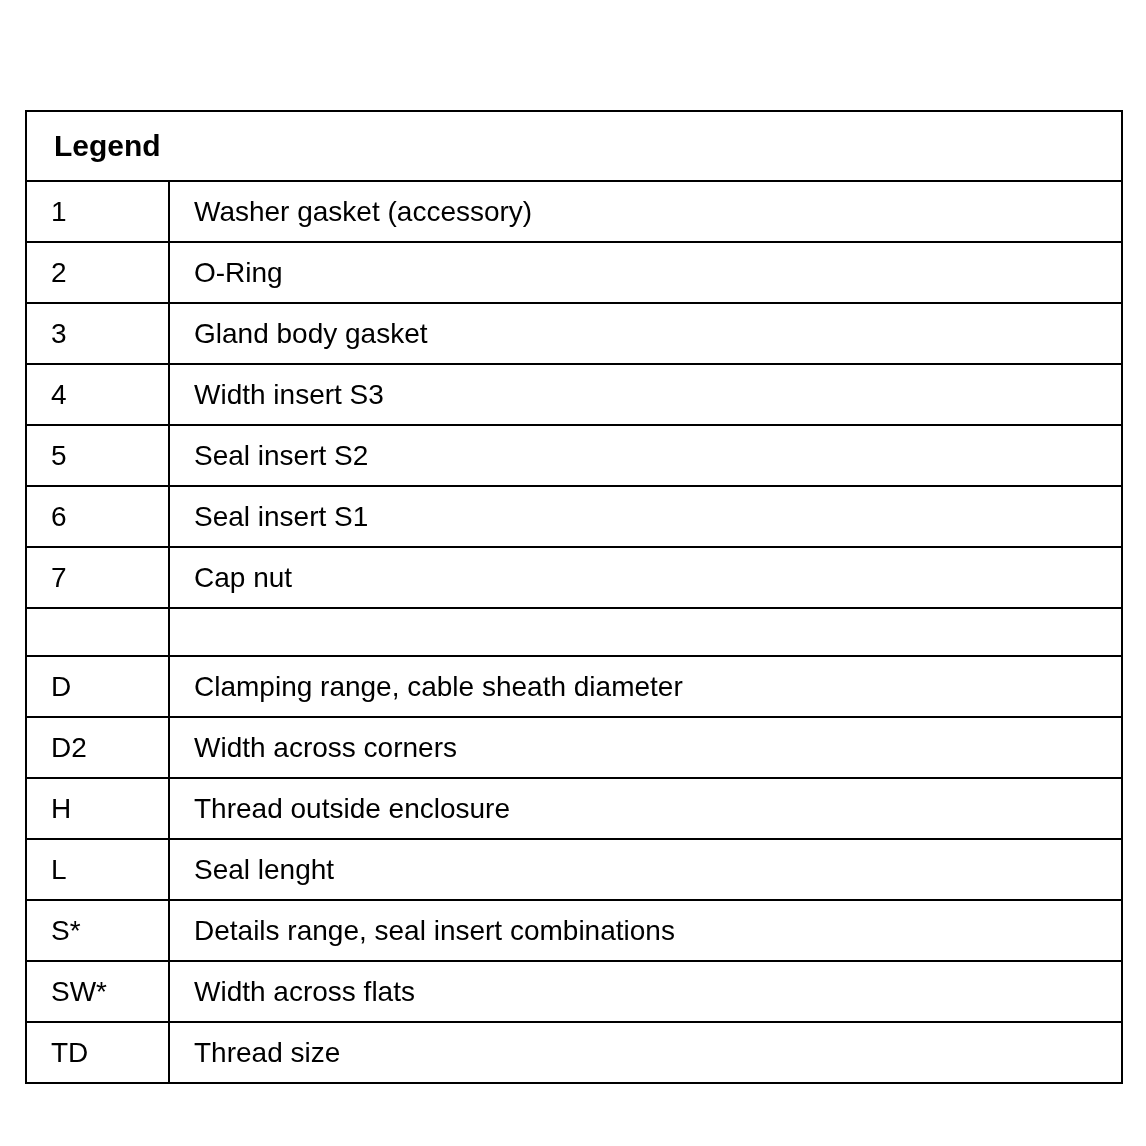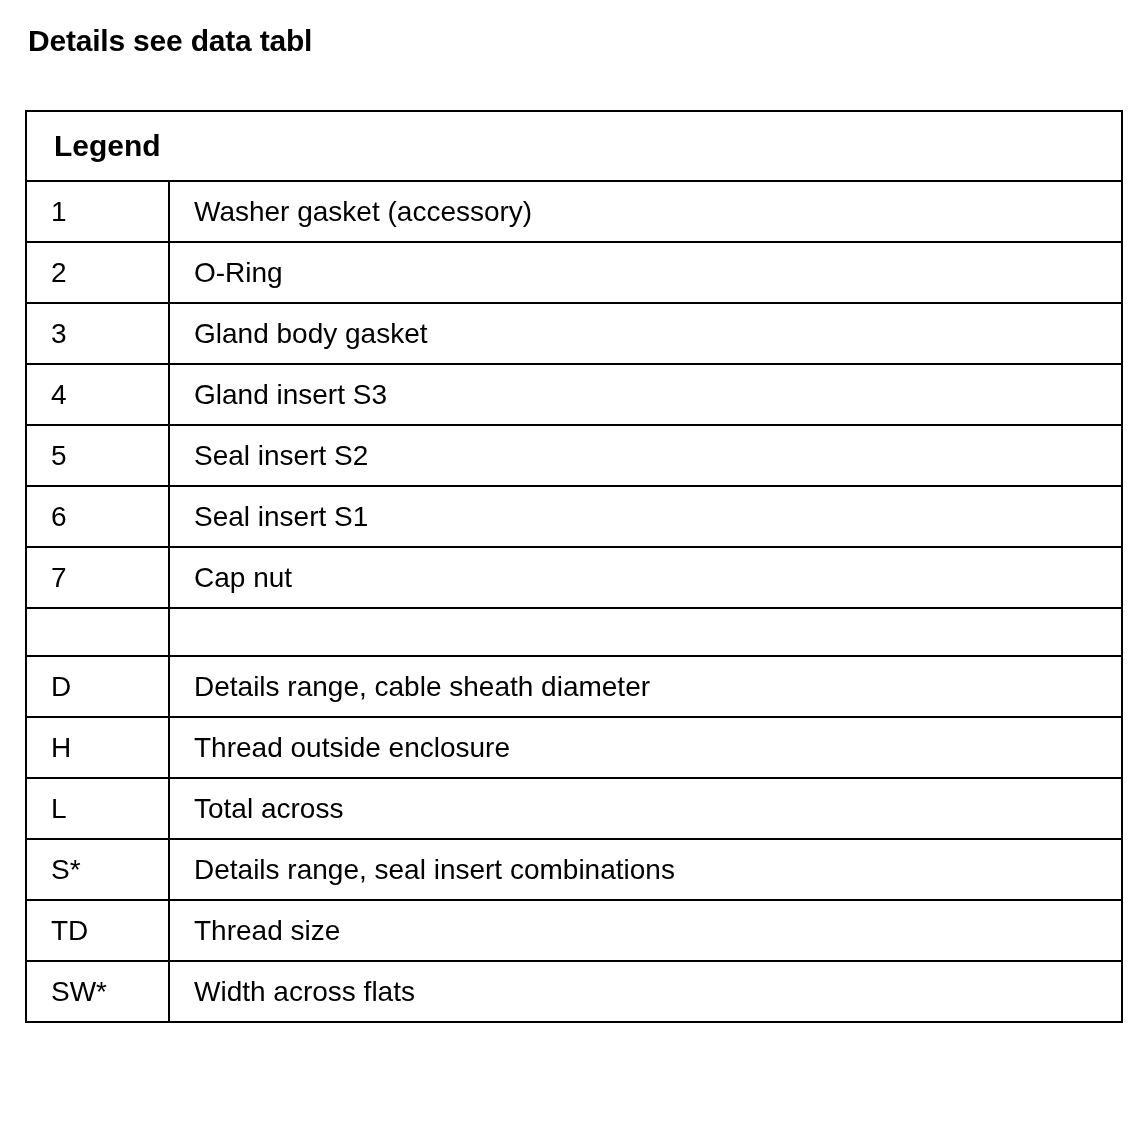--- a/index.html
+++ b/index.html
@@ -62,21 +62,20 @@
   }
   .legend-table tr.spacer-row td {
     height: 46px;
   }
 </style>
 </head>
 <body>
 
 <div class="page">
 
-  <div class="doc-title">Details see data tabl</div>
 
   <table class="legend-table">
     <colgroup>
       <col style="width:143px">
       <col>
     </colgroup>
     <tbody>
       <tr class="header-row">
         <td colspan="2">Legend</td>
       </tr>
@@ -87,58 +86,62 @@
       <tr>
         <td class="key">2</td>
         <td class="desc">O-Ring</td>
       </tr>
       <tr>
         <td class="key">3</td>
         <td class="desc">Gland body gasket</td>
       </tr>
       <tr>
         <td class="key">4</td>
-        <td class="desc">Gland insert S3</td>
+        <td class="desc">Width insert S3</td>
       </tr>
       <tr>
         <td class="key">5</td>
         <td class="desc">Seal insert S2</td>
       </tr>
       <tr>
         <td class="key">6</td>
         <td class="desc">Seal insert S1</td>
       </tr>
       <tr>
         <td class="key">7</td>
         <td class="desc">Cap nut</td>
       </tr>
       <tr class="spacer-row">
         <td class="key"></td>
         <td class="desc"></td>
       </tr>
       <tr>
         <td class="key">D</td>
-        <td class="desc">Details range, cable sheath diameter</td>
+        <td class="desc">Clamping range, cable sheath diameter</td>
+      </tr>
+      <tr>
+        <td class="key">D2</td>
+        <td class="desc">Width across corners</td>
       </tr>
       <tr>
         <td class="key">H</td>
         <td class="desc">Thread outside enclosure</td>
       </tr>
       <tr>
         <td class="key">L</td>
-        <td class="desc">Total across</td>
+        <td class="desc">Seal lenght</td>
       </tr>
       <tr>
         <td class="key">S*</td>
         <td class="desc">Details range, seal insert combinations</td>
       </tr>
       <tr>
+        <td class="key">SW*</td>
+        <td class="desc">Width across flats</td>
+      </tr>
+      <tr>
         <td class="key">TD</td>
         <td class="desc">Thread size</td>
-      </tr>
-      <tr>
-        <td class="key">SW*</td>
-        <td class="desc">Width across flats</td>
       </tr>
     </tbody>
   </table>
 
 </div>
 
 </body></html>

